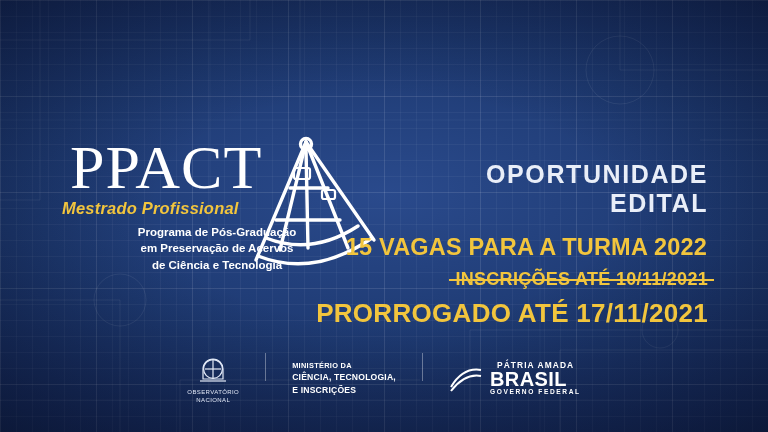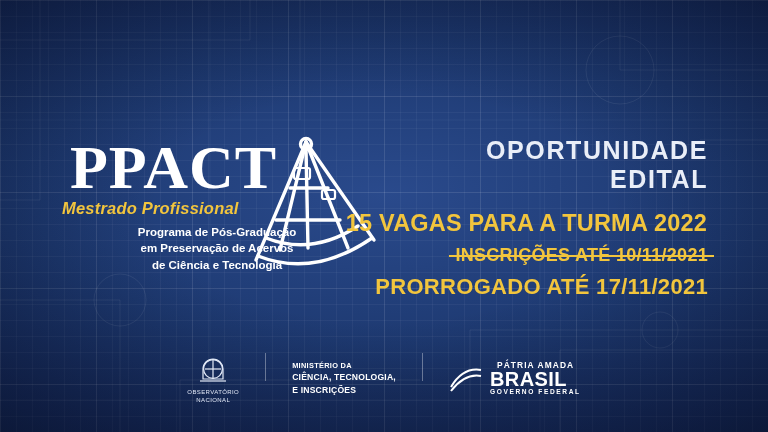--- a/index.html
+++ b/index.html
@@ -45,21 +45,21 @@
   
   .logo-block {
     position: absolute;
     left: 62px;
     top: 138px;
     width: 310px;
     text-align: center;
   }
   .ppact-wordmark {
     font-family: "Liberation Serif", serif;
-    font-weight: bold;
+    font-weight: normal;
     font-size: 62px;
     letter-spacing: 1px;
     line-height: 0.95;
     margin: 0 0 2px 0;
     color: #ffffff;
     text-align: left;
     padding-left: 8px;
   }
   .mestrado {
     font-size: 16.5px;
@@ -85,21 +85,21 @@
     left: 236px;
     top: 128px;
     width: 160px;
     height: 150px;
   }
 
   
   .right-block {
     position: absolute;
     right: 60px;
-    top: 136px;
+    top: 160px;
     width: 420px;
     text-align: right;
   }
   .opp {
     font-size: 25px;
     font-weight: bold;
     letter-spacing: 1.6px;
     color: #e9eef8;
     line-height: 1.15;
     margin: 0;
@@ -131,21 +131,21 @@
   }
   .insc .strike {
     position: absolute;
     left: -6px;
     right: -6px;
     top: 50%;
     height: 2px;
     background: #f2c53d;
   }
   .prorrog {
-    font-size: 22px;
+    font-size: 26px;
     font-weight: bold;
     color: #f2c53d;
     letter-spacing: 0.3px;
     margin: 0;
     white-space: nowrap;
   }
 
   
   .footer {
     position: absolute;

